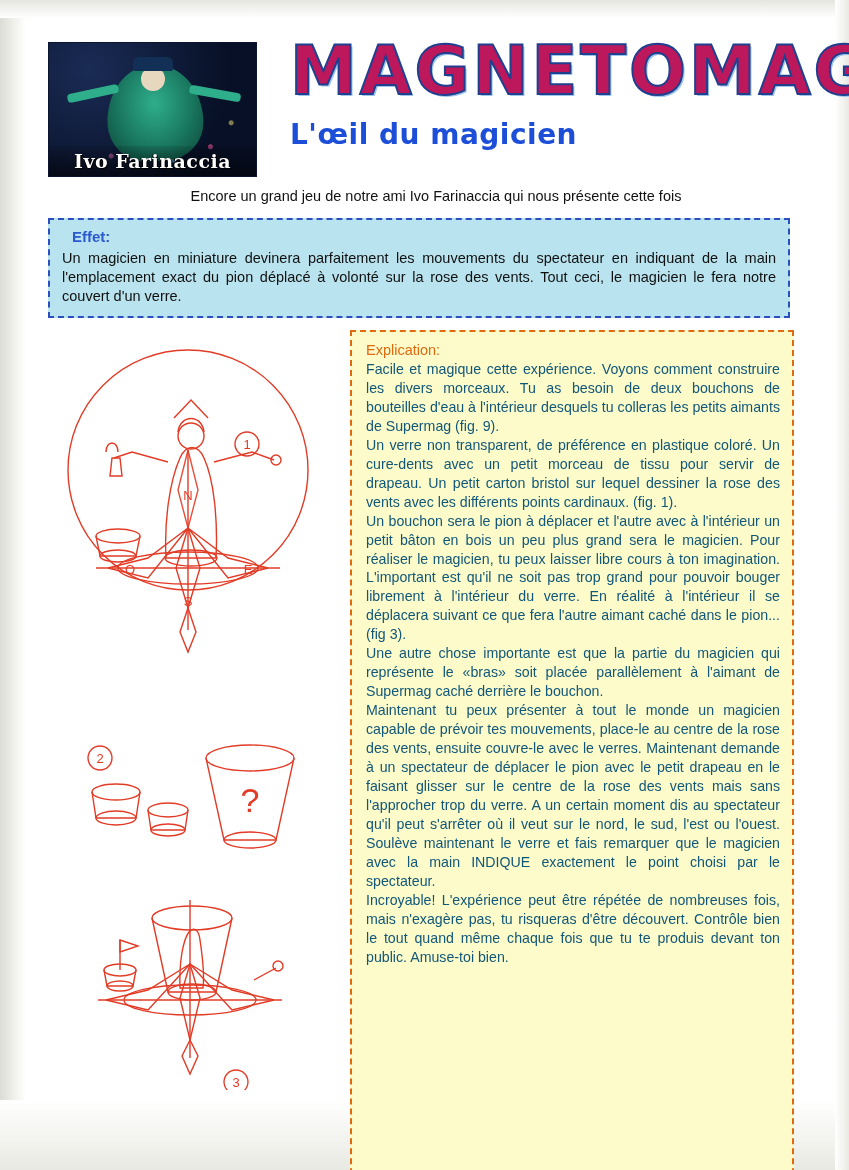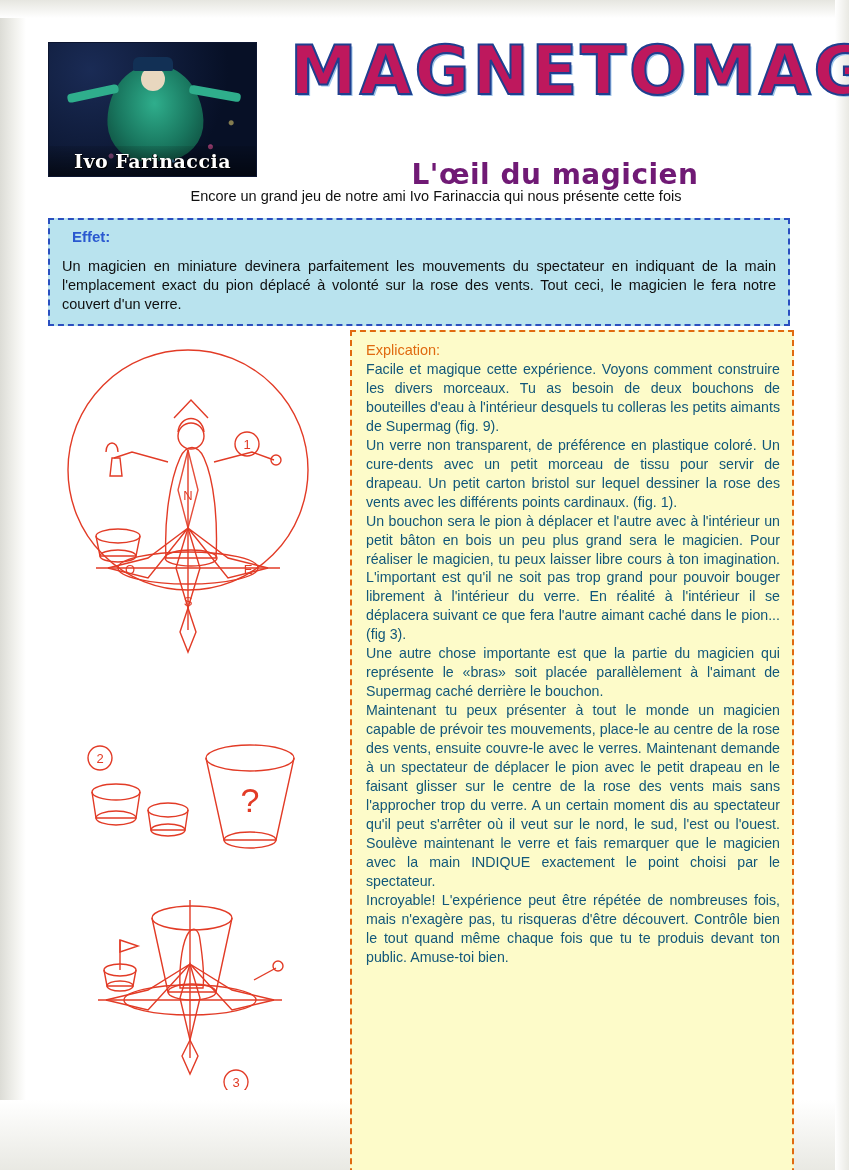--- a/index.html
+++ b/index.html
@@ -123,27 +123,25 @@
     color: #be185d;
     -webkit-text-stroke: 2px #1f3f8f;
     text-shadow:
       0 0 0 #1f3f8f,
       2px 2px 0 #9fc6ea;
   }
   .subtitle {
     position: absolute;
     left: 290px; top: 118px;
     width: 530px;
-    text-align: center;
     font-family: "DejaVu Sans", sans-serif;
     font-weight: bold;
     font-size: 28px;
-    color: #701a75;
+    color: #1d4ed8;
     letter-spacing: .5px;
-    margin-top: 40px;
   }
   .intro {
     position: absolute;
     left: 56px; top: 188px;
     width: 760px;
     text-align: center;
     font-size: 14.5px;
     color: #111111;
   }
 
@@ -156,21 +154,21 @@
     background: #b9e3ee;
     border: 2px dashed #2a4fc0;
     box-sizing: border-box;
     padding: 8px 12px 10px 12px;
   }
   .effet-title {
     color: #2a59d0;
     font-weight: bold;
     font-size: 15px;
     margin-left: 10px;
-    margin-bottom: 12px;
+    margin-bottom: 4px;
   }
   .effet-text {
     font-size: 14.5px;
     color: #101010;
     line-height: 1.32;
     text-align: justify;
   }
 
   
   .expl-box {

